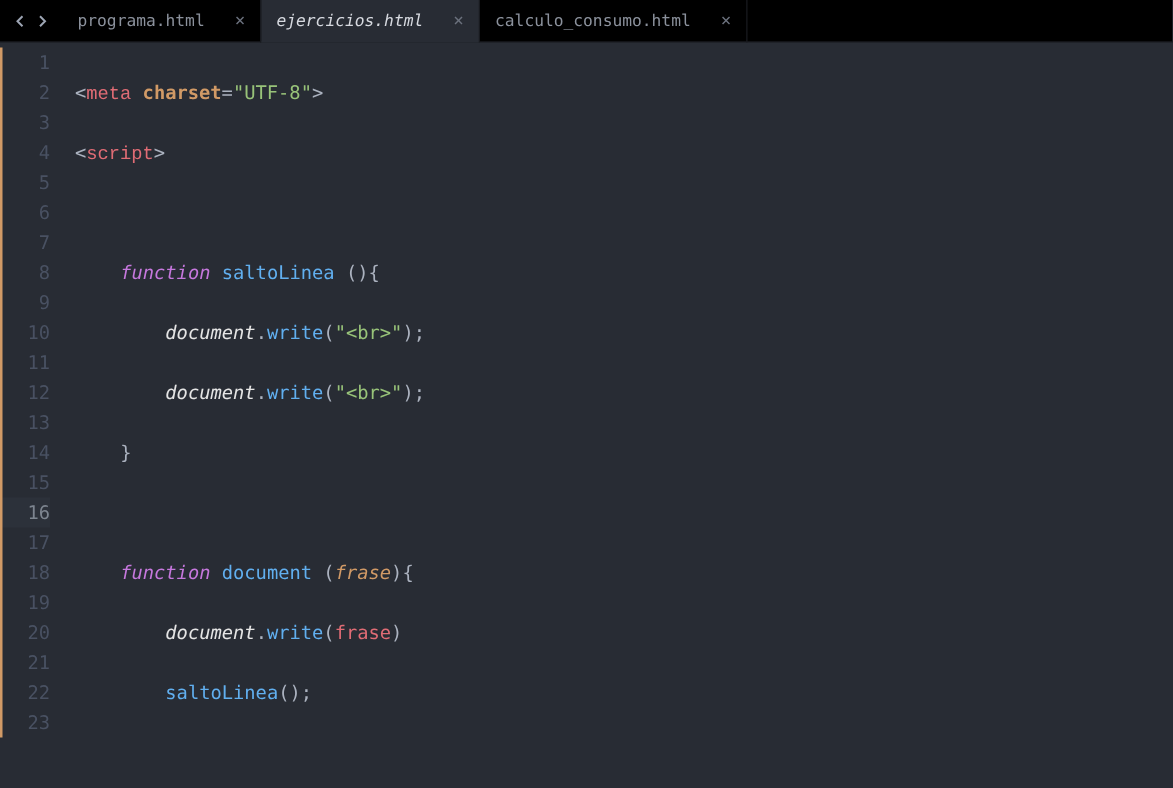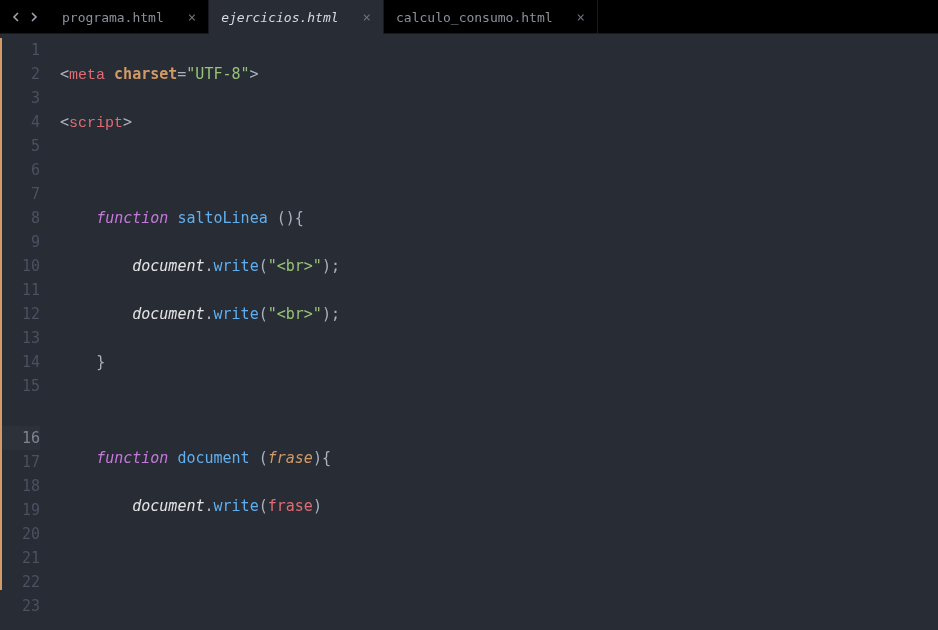--- a/index.html
+++ b/index.html
@@ -73,21 +73,21 @@
   }
   .gutter .ln { height: 24px; }
   .gutter .ln.current { color: #7d8590; }
   .code {
     flex: 1;
     padding-top: 4px;
     white-space: pre;
     position: relative;
   }
   .line { height: 24px; }
-  .gutter .ln.current { background: #2c313a; margin-top: 28px; }
+  .gutter .ln.current { background: #2c313a; }
   .mod-bar {
     position: absolute;
     left: 0;
     top: 4px;
     width: 2px;
     background: #d19a66;
   }
   
   .c-punc  { color: #abb2bf; } 
   .c-tag   { color: #e06c75; font-family: Liberation Mono, monospace; } 
@@ -162,20 +162,21 @@
 <div class="line"><span class="c-punc">&lt;</span><span class="c-tag">meta</span><span> </span><span class="c-attr">charset</span><span class="c-punc">=</span><span class="c-str">"UTF-8"</span><span class="c-punc">&gt;</span></div>
 <div class="line"><span class="c-punc">&lt;</span><span class="c-tag">script</span><span class="c-punc">&gt;</span></div>
 <div class="line"></div>
 <div class="line">    <span class="c-kw">function</span> <span class="c-fname">saltoLinea</span><span class="c-punc"> ()</span><span class="c-punc">{</span></div>
 <div class="line">        <span class="c-ident">document</span><span class="c-punc">.</span><span class="c-fname">write</span><span class="c-punc">(</span><span class="c-str">"&lt;br&gt;"</span><span class="c-punc">)</span><span class="c-punc">;</span></div>
 <div class="line">        <span class="c-ident">document</span><span class="c-punc">.</span><span class="c-fname">write</span><span class="c-punc">(</span><span class="c-str">"&lt;br&gt;"</span><span class="c-punc">)</span><span class="c-punc">;</span></div>
 <div class="line">    <span class="c-punc">}</span></div>
 <div class="line"></div>
 <div class="line">    <span class="c-kw">function</span> <span class="c-fname">document</span><span class="c-punc"> (</span><span class="c-param">frase</span><span class="c-punc">)</span><span class="c-punc">{</span></div>
 <div class="line">        <span class="c-ident">document</span><span class="c-punc">.</span><span class="c-fname">write</span><span class="c-punc">(</span><span class="c-var">frase</span><span class="c-punc">)</span></div>
+<div class="line">        <span class="c-fname">saltoLinea</span><span class="c-punc">()</span><span class="c-punc">;</span></div>
 
 
 
 
 
 
 
 
 
 

